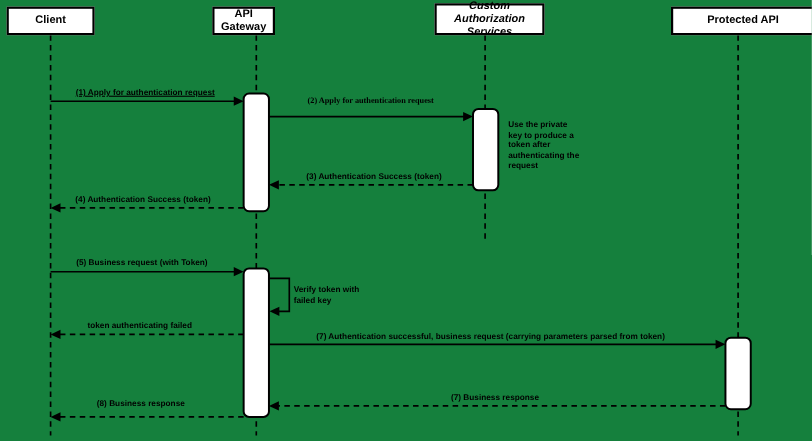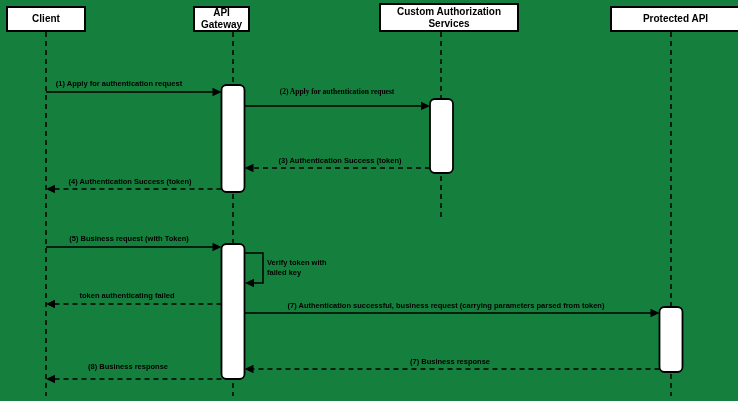--- a/index.html
+++ b/index.html
@@ -46,24 +46,24 @@
     position: absolute;
     font-size: 7.5px;
     font-weight: bold;
     line-height: 9.5px;
     text-align: left;
     z-index: 2;
   }
   
   .p-client        { left: 6px;   top: 6px; width: 80px;  height: 26px; }
   .p-apigw         { left: 193px; top: 6px; width: 57px;  height: 26px; }
-  .p-custom        { left: 379px; top: 3px; width: 140px; height: 29px; }
+  .p-custom        { left: 395px; top: 3px; width: 100px; height: 29px; font-style: italic; }
   .p-protected     { left: 610px; top: 6px; width: 131px; height: 26px; }
   
-  .l-m1     { left: 119px; top: 79px; }
+  .l-m1     { left: 132px; top: 79px; text-decoration: underline; }
   .l-m2     { left: 337px; top: 87px; font-family: Liberation Serif, serif; }
   .l-m3     { left: 340px; top: 156px; }
   .l-m4     { left: 130px; top: 177px; }
   .l-m5     { left: 129px; top: 234px; }
   .l-failed { left: 127px; top: 291px; }
   .l-m6     { left: 446px; top: 301px; }
   .l-m7     { left: 450px; top: 357px; }
   .l-m8     { left: 128px; top: 362px; }
   .l-verify { left: 267px; top: 258px; width: 62px; }
   .l-note   { left: 462px; top: 108px; width: 68px; }
@@ -133,14 +133,15 @@
   <div class="msg-label l-m2">(2) Apply for authentication request</div>
   <div class="msg-label l-m3">(3) Authentication Success (token)</div>
   <div class="msg-label l-m4">(4) Authentication Success (token)</div>
   <div class="msg-label l-m5">(5) Business request (with Token)</div>
   <div class="msg-label l-failed">token authenticating failed</div>
   <div class="msg-label l-m6">(7) Authentication successful, business request (carrying parameters parsed from token)</div>
   <div class="msg-label l-m7">(7) Business response</div>
   <div class="msg-label l-m8">(8) Business response</div>
 
   <div class="note-label l-verify">Verify token with failed key</div>
+  <div class="note-label l-note">Use the private key to produce a token after authenticating the request</div>
 
 </div>
 
 </body></html>

